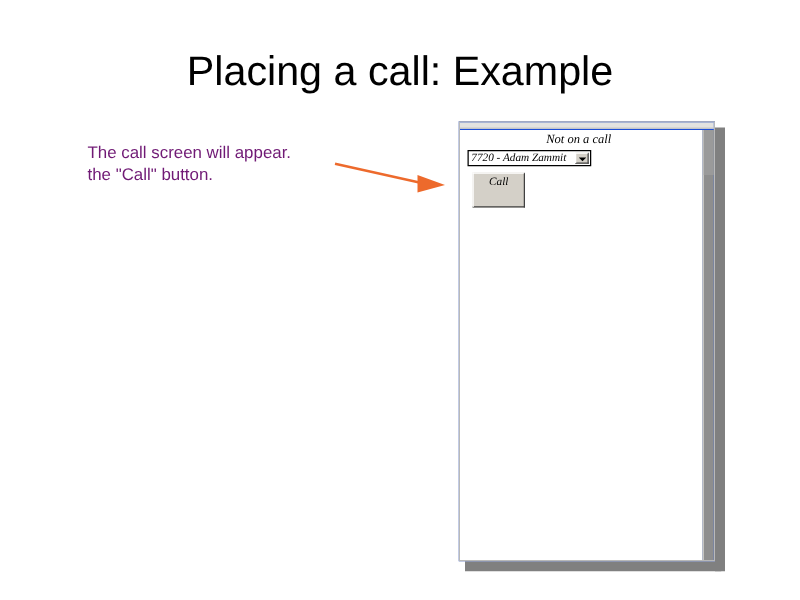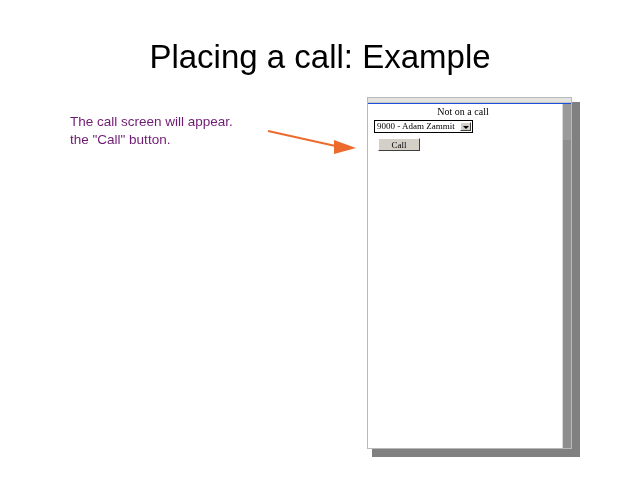--- a/index.html
+++ b/index.html
@@ -64,20 +64,21 @@
   
   #app-screenshot {
     position: absolute;
     left: 367px;
     top: 97px;
     width: 205px;
     height: 352px;
     background: #1d4ed8;
     border: 1px solid #b9b9b9;
     box-sizing: border-box;
+    font-style: italic;
   }
   
   #shadow-bottom {
     position: absolute;
     left: 372px;
     top: 449px;
     width: 205px;
     height: 8px;
     background: #808080;
   }
@@ -167,21 +168,21 @@
     border-left: 3px solid transparent;
     border-right: 3px solid transparent;
     border-top: 3px solid #000000;
   }
 
   #call-button {
     margin-top: 5px;
     margin-left: 10px;
     display: inline-block;
     min-width: 26px;
-    padding: 1px 7px 0 7px;
+    padding: 1px 7px 15px 7px;
     background: #d4d0c8;
     border-top: 1px solid #ffffff;
     border-left: 1px solid #ffffff;
     border-right: 1px solid #404040;
     border-bottom: 1px solid #404040;
     font-family: "Liberation Serif", serif;
     font-size: 9px;
     color: #000000;
     text-align: center;
     line-height: 10px;
@@ -228,21 +229,21 @@
   <div id="app-screenshot">
 
     <div id="browser-toolbar"></div>
 
     <div id="page-area">
 
       <div id="call-status">Not on a call</div>
 
 
       <div id="phone-select">
-        <span>9000 - Adam Zammit</span>
+        <span>7720 - Adam Zammit</span>
         <span id="select-arrow-btn">
           <span class="tri"></span>
         </span>
       </div>
 
       <div id="call-button">Call</div>
 
     </div>
 
     <div id="vscrollbar">

